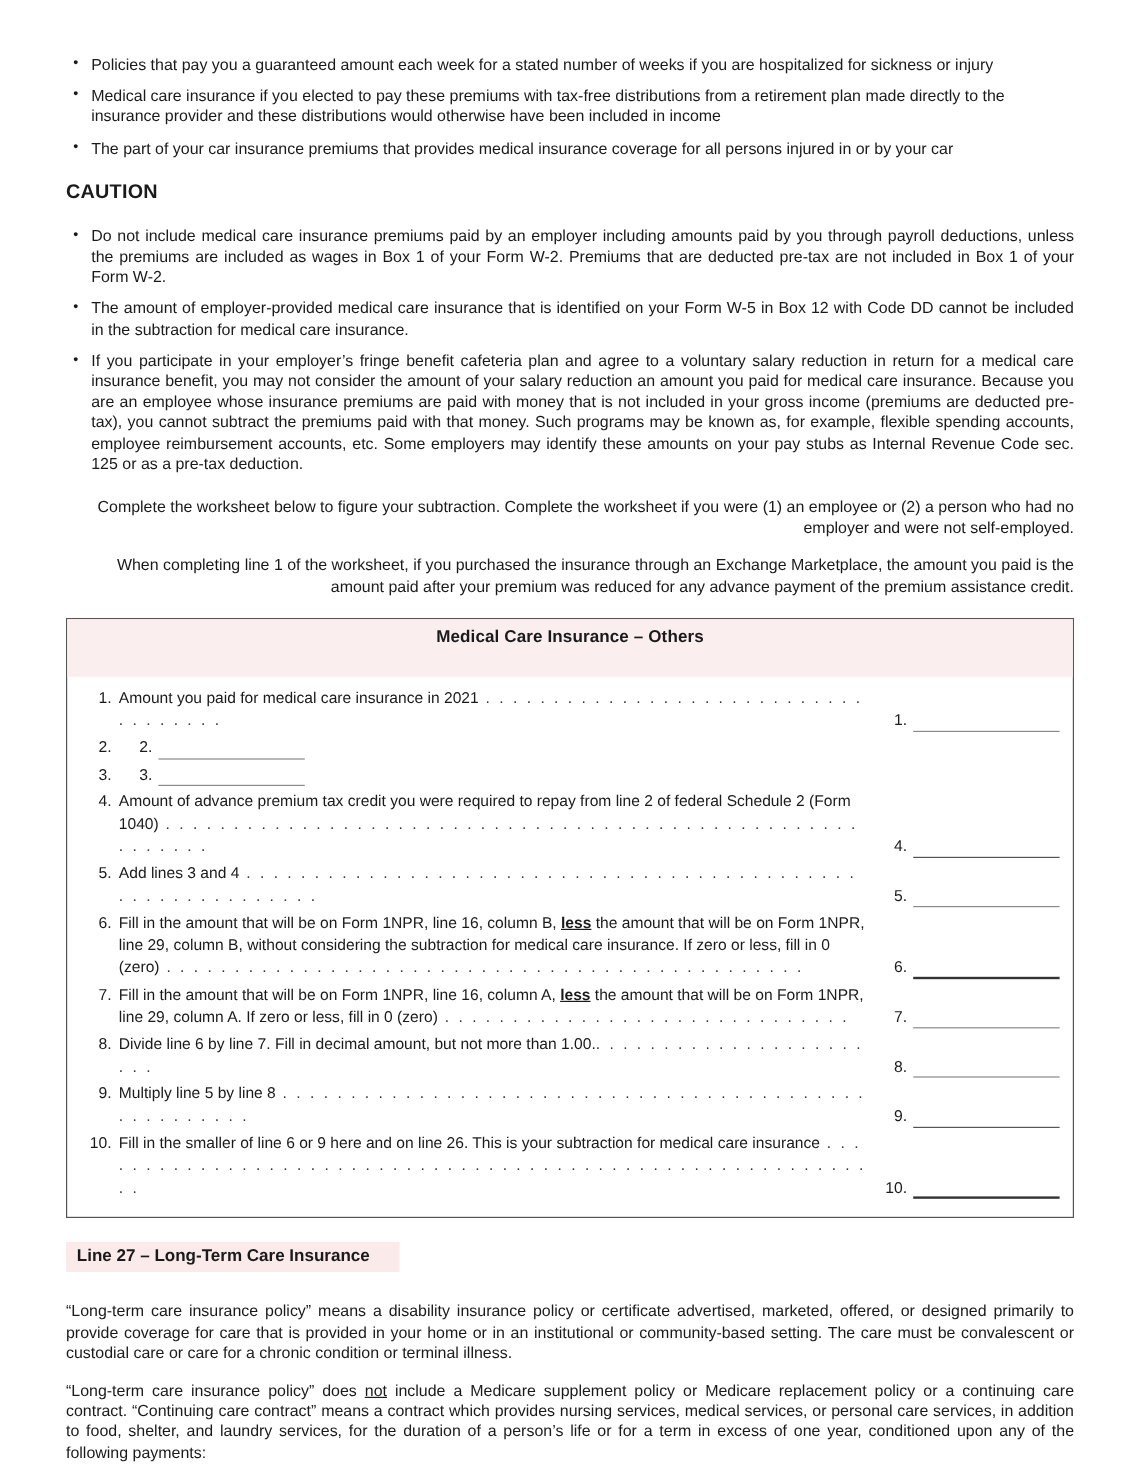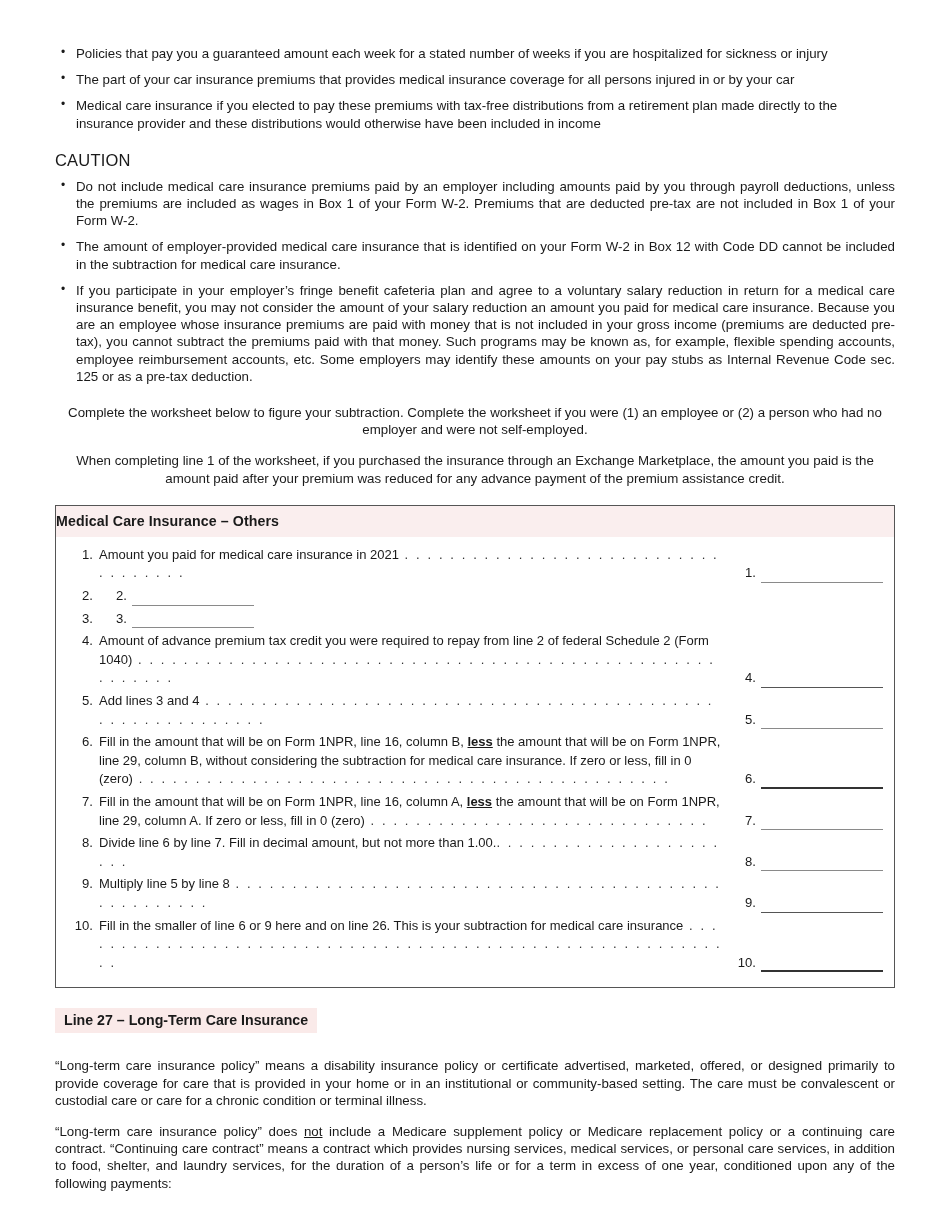--- a/index.html
+++ b/index.html
@@ -21,21 +21,21 @@
     overflow: hidden;
   }
 
   
   .para {
     font-size: 13.3px;
     line-height: 17.2px;
     text-align: justify;
     margin: 0 0 0 0;
   }
-  .para.nojust { text-align: center; }
+  .para.nojust { text-align: right; }
 
   .bullet-list { margin: 0; padding: 0; list-style: none; }
   .bullet {
     position: relative;
     padding-left: 21px;
     font-size: 13.3px;
     line-height: 17.2px;
     margin-bottom: 9px;
     text-align: left;
   }
@@ -44,39 +44,40 @@
     content: "\2022";
     position: absolute;
     left: 6px;
     top: -1px;
     font-size: 12px;
   }
   .bullet:last-child { margin-bottom: 0; }
 
   h2.caution {
     font-size: 16.5px;
-    font-weight: normal;
+    font-weight: bold;
     letter-spacing: .2px;
-    margin: 19px 0 8px 0;
+    margin: 19px 0 18px 0;
   }
 
   .spacer-sm { height: 14px; }
   .spacer-md { height: 19px; }
 
   
   .worksheet {
     border: 1.3px solid #555;
     margin-top: 18px;
     background: #fff;
   }
   .ws-title {
     background: #faeeee;
+    text-align: center;
     font-size: 14.2px;
     font-weight: bold;
-    padding: 7px 0 8px 0;
+    padding: 7px 0 25px 0;
     letter-spacing: .1px;
   }
   .ws-body {
     padding: 9px 11px 11px 11px;
   }
   .ws-row {
     display: flex;
     align-items: flex-start;
     margin-bottom: 4px;
   }
@@ -123,41 +124,41 @@
   .ws-ansline.dark {
     border-bottom: 1.4px solid #555;
   }
 
   
   .section-chip {
     display: inline-block;
     background: #faeae9;
     font-size: 14.2px;
     font-weight: bold;
-    padding: 4px 9px 5px 9px;
+    padding: 4px 25px 5px 9px;
     margin-top: 20px;
   }
 </style>
 </head>
 <body>
 
 <div class="page">
 
   
   <ul class="bullet-list">
     <li class="bullet">Policies that pay you a guaranteed amount each week for a stated number of weeks if you are hospitalized for sickness or injury</li>
+    <li class="bullet">Medical care insurance if you elected to pay these premiums with tax-free distributions from a retirement plan made directly to the insurance provider and these distributions would otherwise have been included in income</li>
     <li class="bullet">The part of your car insurance premiums that provides medical insurance coverage for all persons injured in or by your car</li>
-    <li class="bullet">Medical care insurance if you elected to pay these premiums with tax-free distributions from a retirement plan made directly to the insurance provider and these distributions would otherwise have been included in income</li>
   </ul>
 
   <h2 class="caution">CAUTION</h2>
 
   <ul class="bullet-list">
     <li class="bullet justify">Do not include medical care insurance premiums paid by an employer including amounts paid by you through payroll deductions, unless the premiums are included as wages in Box 1 of your Form W-2. Premiums that are deducted pre-tax are not included in Box 1 of your Form W-2.</li>
-    <li class="bullet justify">The amount of employer-provided medical care insurance that is identified on your Form W-2 in Box 12 with Code DD cannot be included in the subtraction for medical care insurance.</li>
+    <li class="bullet justify">The amount of employer-provided medical care insurance that is identified on your Form W-5 in Box 12 with Code DD cannot be included in the subtraction for medical care insurance.</li>
     <li class="bullet justify">If you participate in your employer’s fringe benefit cafeteria plan and agree to a voluntary salary reduction in return for a medical care insurance benefit, you may not consider the amount of your salary reduction an amount you paid for medical care insurance. Because you are an employee whose insurance premiums are paid with money that is not included in your gross income (premiums are deducted pre-tax), you cannot subtract the premiums paid with that money. Such programs may be known as, for example, flexible spending accounts, employee reimbursement accounts, etc. Some employers may identify these amounts on your pay stubs as Internal Revenue Code sec. 125 or as a pre-tax deduction.</li>
   </ul>
 
   <div class="spacer-md"></div>
 
   <p class="para nojust">Complete the worksheet below to figure your subtraction. Complete the worksheet if you were (1) an employee or (2) a person who had no employer and were not self-employed.</p>
   <div class="spacer-sm"></div>
   <p class="para nojust">When completing line 1 of the worksheet, if you purchased the insurance through an Exchange Marketplace, the amount you paid is the amount paid after your premium was reduced for any advance payment of the premium assistance credit.</p>
 
   

